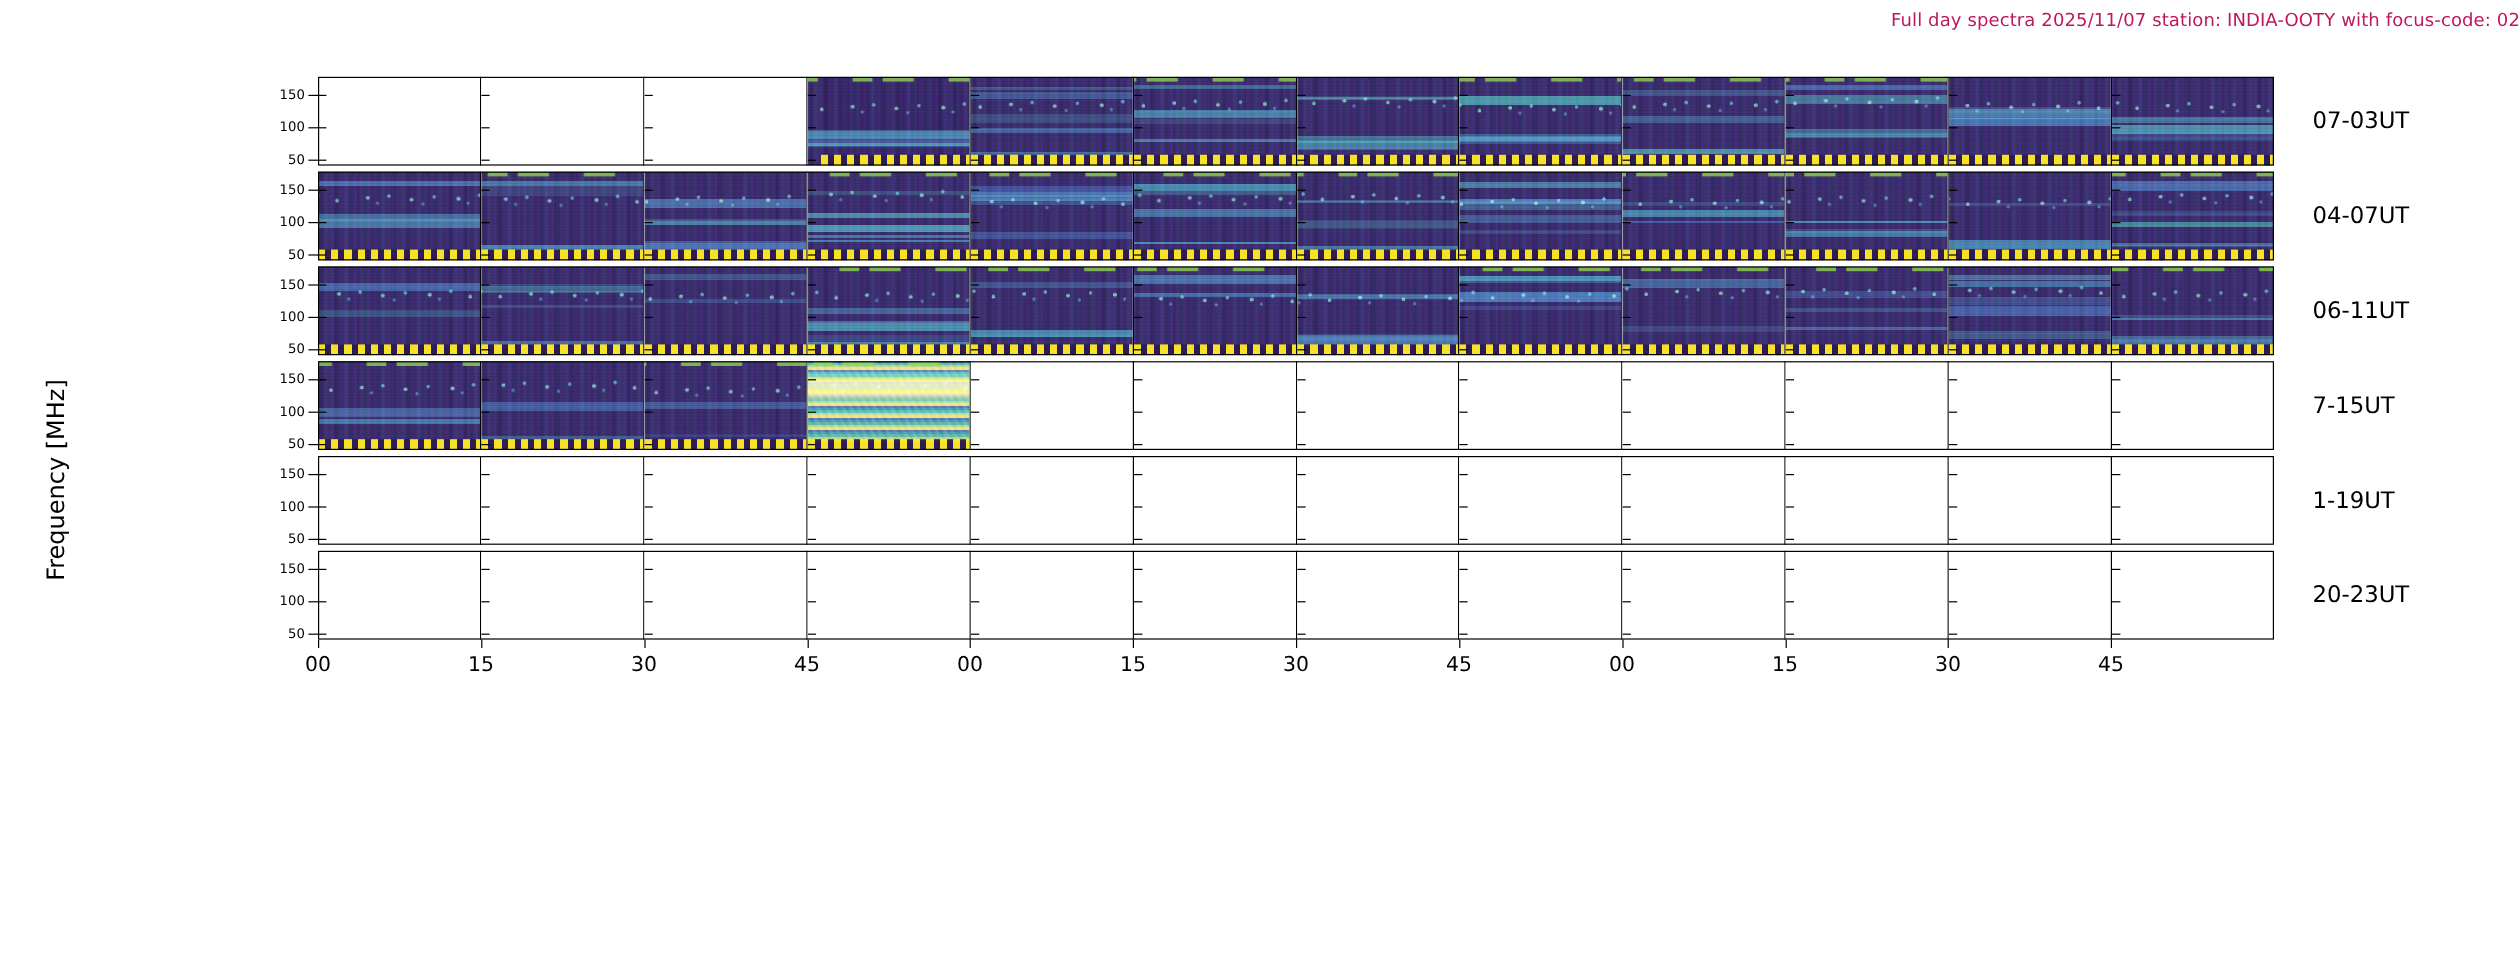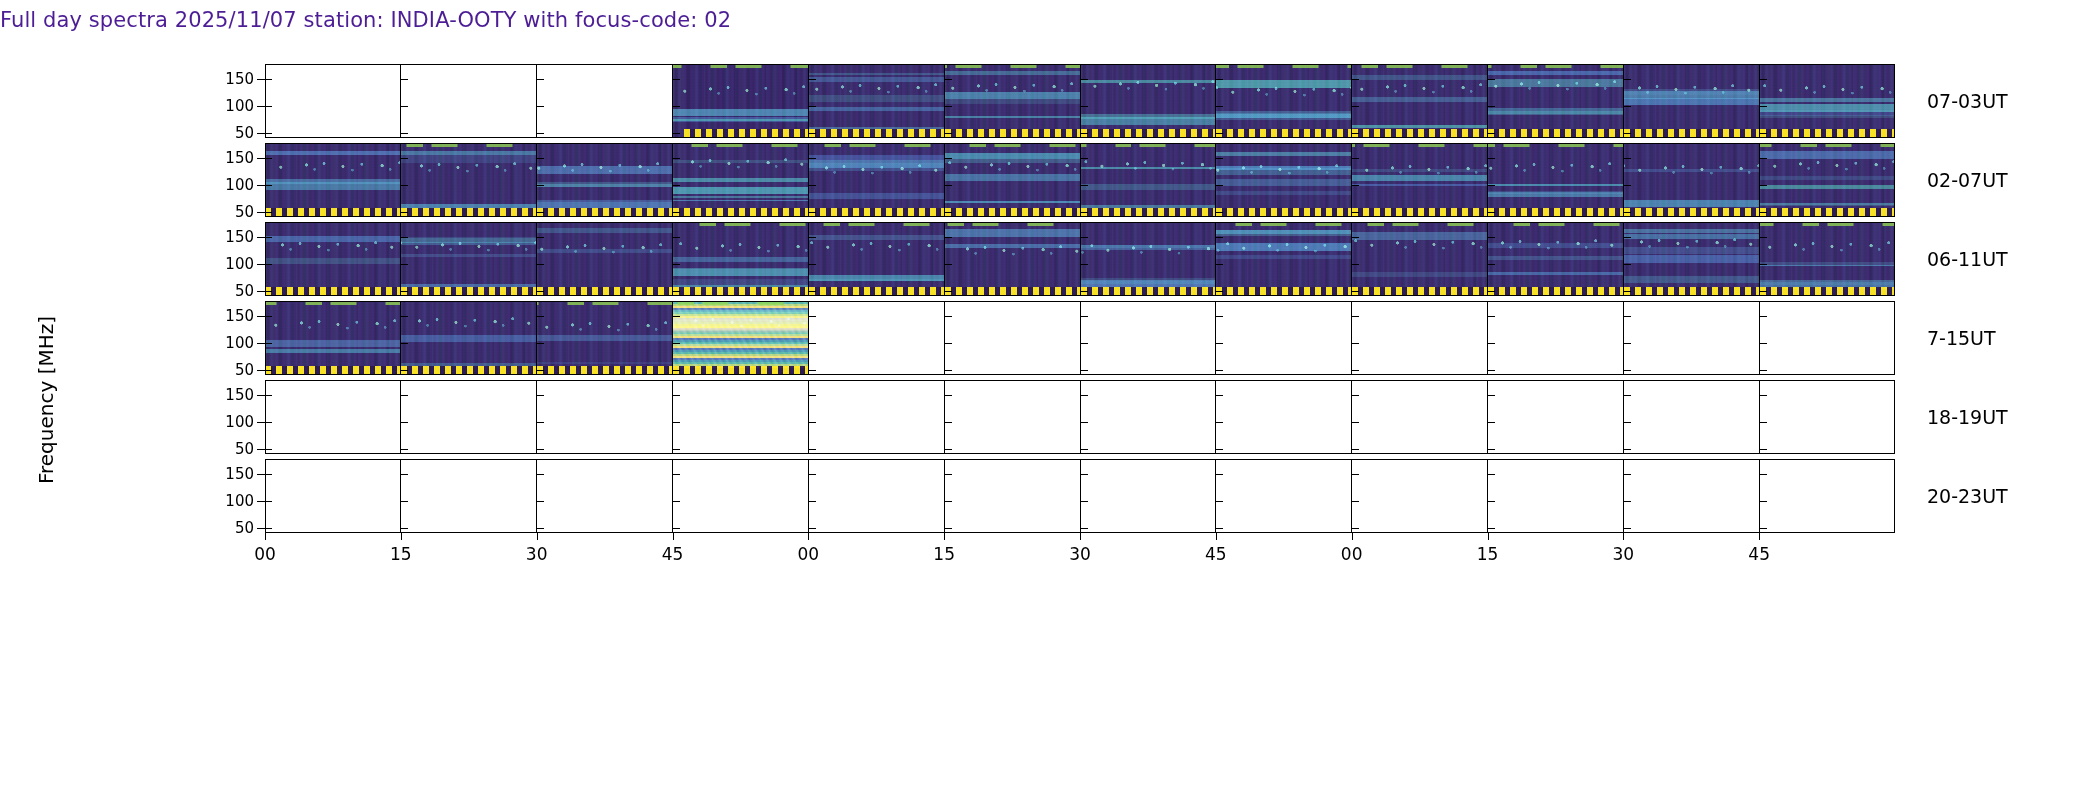--- a/index.html
+++ b/index.html
@@ -7,21 +7,21 @@
   body{
     width:2100px;height:800px;background:#ffffff;
     font-family:"DejaVu Sans","Liberation Sans",sans-serif;
     overflow:hidden;position:relative;
   }
   #figure{position:absolute;left:0;top:0;width:2100px;height:800px;}
 
   
   #title{
     position:absolute;left:0;top:8px;width:2100px;
-    text-align:left;font-size:21px;color:#4c1d95;letter-spacing:.1px;
+    text-align:right;font-size:15px;color:#be185d;letter-spacing:.1px;
     white-space:nowrap;
   }
 
   
   #ylabel{
     position:absolute;
     left:-104px; top:400px;
     width:300px;text-align:center;
     font-size:20px;color:#000;
     transform:translate(0,-50%) rotate(-90deg);
@@ -122,21 +122,21 @@
     background-image:repeating-linear-gradient(62deg,
       rgba(255,255,255,.13) 0px, rgba(0,0,0,.13) 3px,
       rgba(255,255,255,.05) 6px);
     mix-blend-mode:overlay;
   }
 
   
   .ytick{position:absolute;right:100%;height:0;width:8px;
          border-top:1.5px solid #000;}
   .ytick-lbl{position:absolute;right:100%;margin-right:11px;
-             transform:translateY(-50%);font-size:15px;color:#000;
+             transform:translateY(-50%);font-size:11px;color:#000;
              white-space:nowrap;text-align:right;width:60px;}
   
   .ptick{position:absolute;left:0;width:7px;height:0;
          border-top:1.5px solid #000;}
 
   
   .xtick{position:absolute;top:100%;width:0;height:7px;
          border-left:1.5px solid #000;}
   .xtick-lbl{position:absolute;top:100%;margin-top:11px;
              transform:translateX(-50%);font-size:17px;color:#000;
@@ -474,21 +474,21 @@
             <div class="ptick" style="top: 92.75%;"></div>
           </div>
         </div>
         <div class="frame"></div>
         <div class="ytick" style="top: 20.29%;"></div>
         <div class="ytick-lbl" style="top: 20.29%;">150</div>
         <div class="ytick" style="top: 56.52%;"></div>
         <div class="ytick-lbl" style="top: 56.52%;">100</div>
         <div class="ytick" style="top: 92.75%;"></div>
         <div class="ytick-lbl" style="top: 92.75%;">50</div>
-        <div class="rowlabel">02-07UT</div>
+        <div class="rowlabel">04-07UT</div>
       </div>
       <div class="row" style="top: 222px; height: 74px;">
         <div class="row-inner">
           <div class="panel">
             <div class="spec">
               <div class="lay l-vert"></div>
               <div class="lay l-vert2"></div>
               <div class="lay l-band" style="background-image: linear-gradient(0deg, rgba(0, 0, 0, 0) 0px, rgba(0, 0, 0, 0) 72.8%, rgba(40, 137, 195, 0.51) 72.8%, rgba(40, 137, 195, 0.51) 81.2%, rgba(0, 0, 0, 0) 81.2%, rgba(0, 0, 0, 0) 100%), linear-gradient(0deg, rgba(0, 0, 0, 0) 0px, rgba(0, 0, 0, 0) 43.3%, rgba(40, 188, 162, 0.24) 43.3%, rgba(40, 188, 162, 0.24) 51.2%, rgba(0, 0, 0, 0) 51.2%, rgba(0, 0, 0, 0) 100%);"></div>
               <div class="lay l-dots" style="background-position: 4px 0px;"></div>
               <div class="lay l-scan"></div>
@@ -831,21 +831,21 @@
             <div class="ptick" style="top: 92.75%;"></div>
           </div>
         </div>
         <div class="frame"></div>
         <div class="ytick" style="top: 20.29%;"></div>
         <div class="ytick-lbl" style="top: 20.29%;">150</div>
         <div class="ytick" style="top: 56.52%;"></div>
         <div class="ytick-lbl" style="top: 56.52%;">100</div>
         <div class="ytick" style="top: 92.75%;"></div>
         <div class="ytick-lbl" style="top: 92.75%;">50</div>
-        <div class="rowlabel">18-19UT</div>
+        <div class="rowlabel">1-19UT</div>
       </div>
       <div class="row" style="top: 459px; height: 74px;">
         <div class="row-inner">
           <div class="panel empty">
             <div class="ptick" style="top: 20.29%;"></div>
             <div class="ptick" style="top: 56.52%;"></div>
             <div class="ptick" style="top: 92.75%;"></div>
           </div>
           <div class="panel empty">
             <div class="ptick" style="top: 20.29%;"></div>

